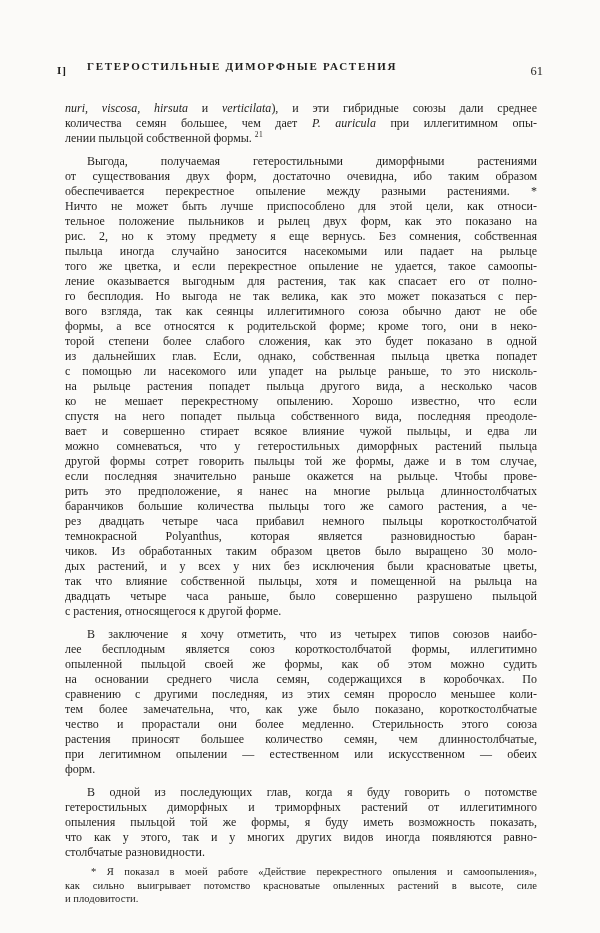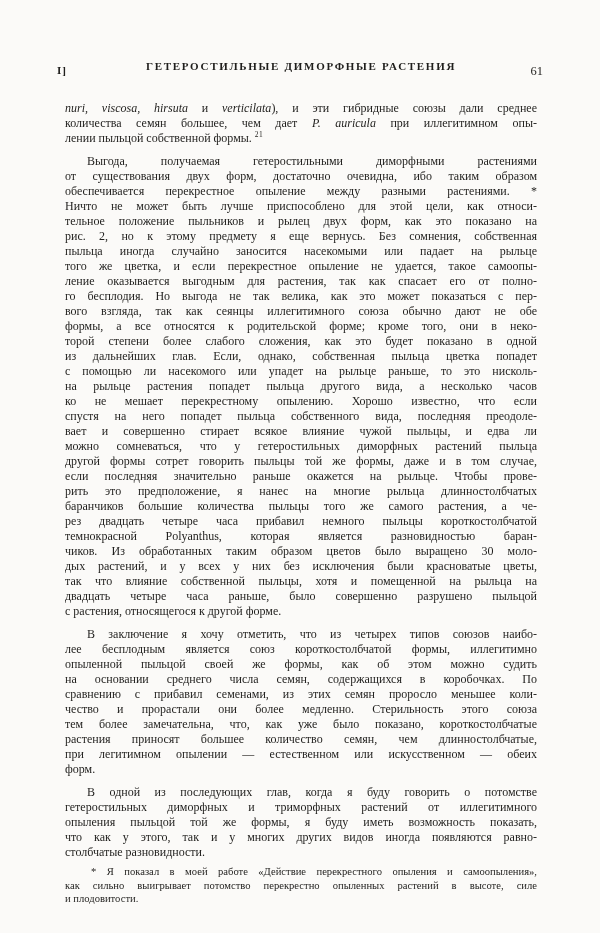--- a/index.html
+++ b/index.html
@@ -22,21 +22,21 @@
   }
   .signature-mark {
     position: absolute;
     left: 0;
     top: 4px;
     font-size: 11px;
     font-weight: bold;
     letter-spacing: 1px;
   }
   .head-title {
-    text-align: center;
+    text-align: left;
     font-size: 11px;
     font-weight: bold;
     letter-spacing: 1.7px;
     padding: 0 30px;
     white-space: nowrap;
   }
   .page-number {
     position: absolute;
     right: 2px;
     top: 4px;
@@ -126,36 +126,36 @@
         <div class="line"><span>дых растений, и у всех у них без исключения были красноватые цветы,</span></div>
         <div class="line"><span>так что влияние собственной пыльцы, хотя и помещенной на рыльца на</span></div>
         <div class="line"><span>двадцать четыре часа раньше, было совершенно разрушено пыльцой</span></div>
         <div class="line parlast"><span>с растения, относящегося к другой форме.</span></div>
       </div>
       <div class="para indent">
         <div class="line"><span>В заключение я хочу отметить, что из четырех типов союзов наибо-</span></div>
         <div class="line"><span>лее бесплодным является союз короткостолбчатой формы, иллегитимно</span></div>
         <div class="line"><span>опыленной пыльцой своей же формы, как об этом можно судить</span></div>
         <div class="line"><span>на основании среднего числа семян, содержащихся в коробочках. По</span></div>
-        <div class="line"><span>сравнению с прибавил семенами, из этих семян проросло меньшее коли-</span></div>
+        <div class="line"><span>сравнению с другими последняя, из этих семян проросло меньшее коли-</span></div>
+        <div class="line"><span>тем более замечательна, что, как уже было показано, короткостолбчатые</span></div>
         <div class="line"><span>чество и прорастали они более медленно. Стерильность этого союза</span></div>
-        <div class="line"><span>тем более замечательна, что, как уже было показано, короткостолбчатые</span></div>
         <div class="line"><span>растения приносят большее количество семян, чем длинностолбчатые,</span></div>
         <div class="line"><span>при легитимном опылении — естественном или искусственном — обеих</span></div>
         <div class="line parlast"><span>форм.</span></div>
       </div>
       <div class="para indent">
         <div class="line"><span>В одной из последующих глав, когда я буду говорить о потомстве</span></div>
         <div class="line"><span>гетеростильных диморфных и триморфных растений от иллегитимного</span></div>
         <div class="line"><span>опыления пыльцой той же формы, я буду иметь возможность показать,</span></div>
         <div class="line"><span>что как у этого, так и у многих других видов иногда появляются равно-</span></div>
         <div class="line parlast"><span>столбчатые разновидности.</span></div>
       </div>
     </div>
 
   <div class="footnote">
       <div class="para indent">
         <div class="line"><span>* Я показал в моей работе «Действие перекрестного опыления и самоопыления»,</span></div>
-        <div class="line"><span>как сильно выигрывает потомство перекрестно опыленных растений в высоте, силе</span></div>
+        <div class="line"><span>как сильно выигрывает потомство красноватые опыленных растений в высоте, силе</span></div>
         <div class="line parlast"><span>и плодовитости.</span></div>
       </div>
     </div>
 </div>
 
 </body></html>

